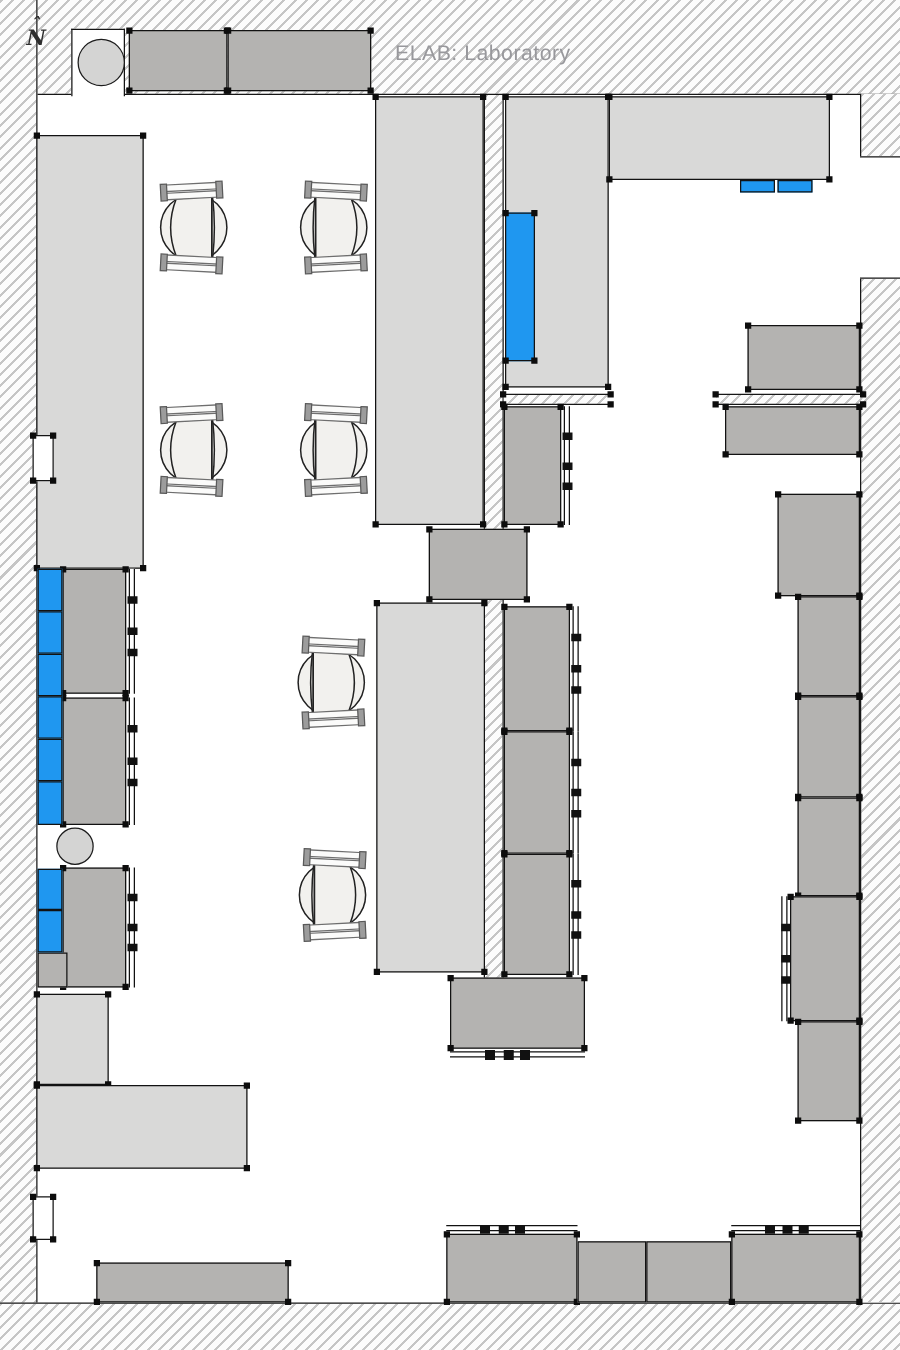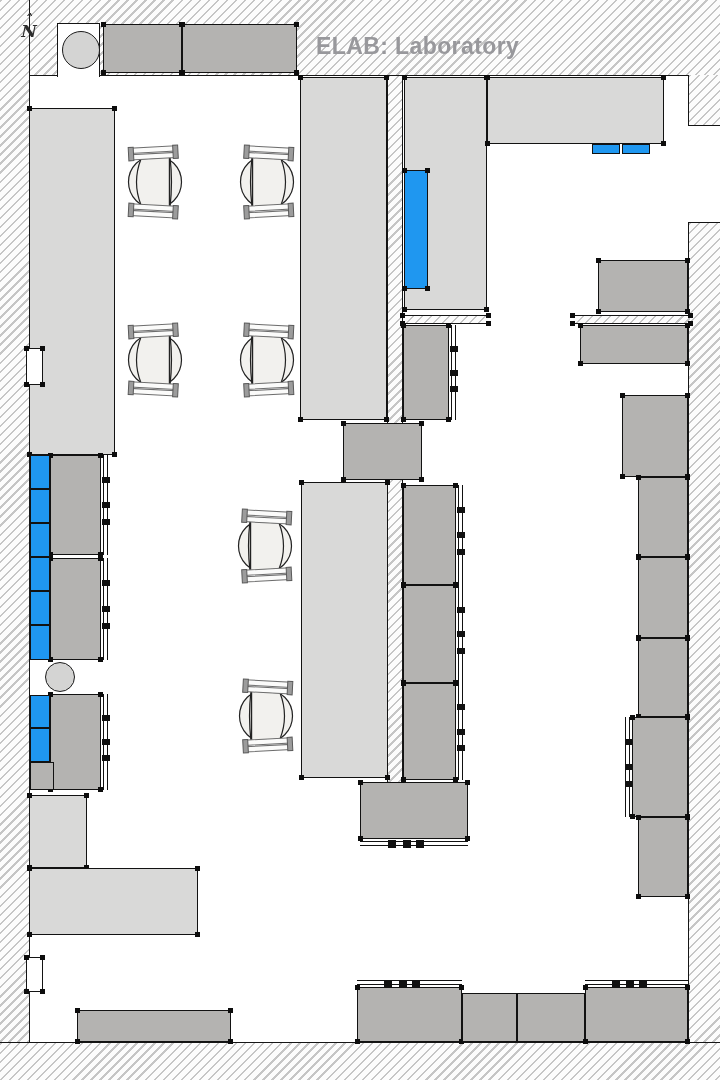--- a/index.html
+++ b/index.html
@@ -44,21 +44,21 @@
   .de-top .d2,.de-bottom .d2{left:52%}
   
   .chair{position:absolute;width:56px;height:76px;z-index:6}
   .chair.flip{transform:scaleX(-1)}
   .chair svg{display:block}
   .chair .seatfill{fill:#f2f1ee;stroke:#222;stroke-width:1.2}
   .chair .backline{stroke:#222;stroke-width:1.4}
   .chair .arm rect{fill:#fbfbfa;stroke:#6e6e6e;stroke-width:1}
   .chair .arm .cap{fill:#9c9c9c;stroke:#5a5a5a}
   
-  .title{position:absolute;z-index:8;font-weight:bold;font-size:23px;letter-spacing:.4px;color:var(--title-color);font-family:"Liberation Sans",sans-serif;}
+  .title{position:absolute;z-index:8;font-weight:normal;font-size:17px;letter-spacing:.4px;color:var(--title-color);font-family:"Liberation Sans",sans-serif;}
   .north{position:absolute;z-index:8;width:26px;text-align:center;color:#2e2e2e;font-family:"DejaVu Serif",serif;font-style:italic;line-height:1}
   .north .caret{display:block;font-size:14px;margin-bottom:-4px;font-weight:bold}
   .north .nlabel{display:block;font-size:17px;font-weight:bold}
 </style>
 </head>
 <body>
 
 <div id="plan" style="width: 720px; height: 1080px;">
   <div class="north" style="left:16px;top:13px">
     <span class="caret">ˆ</span>

